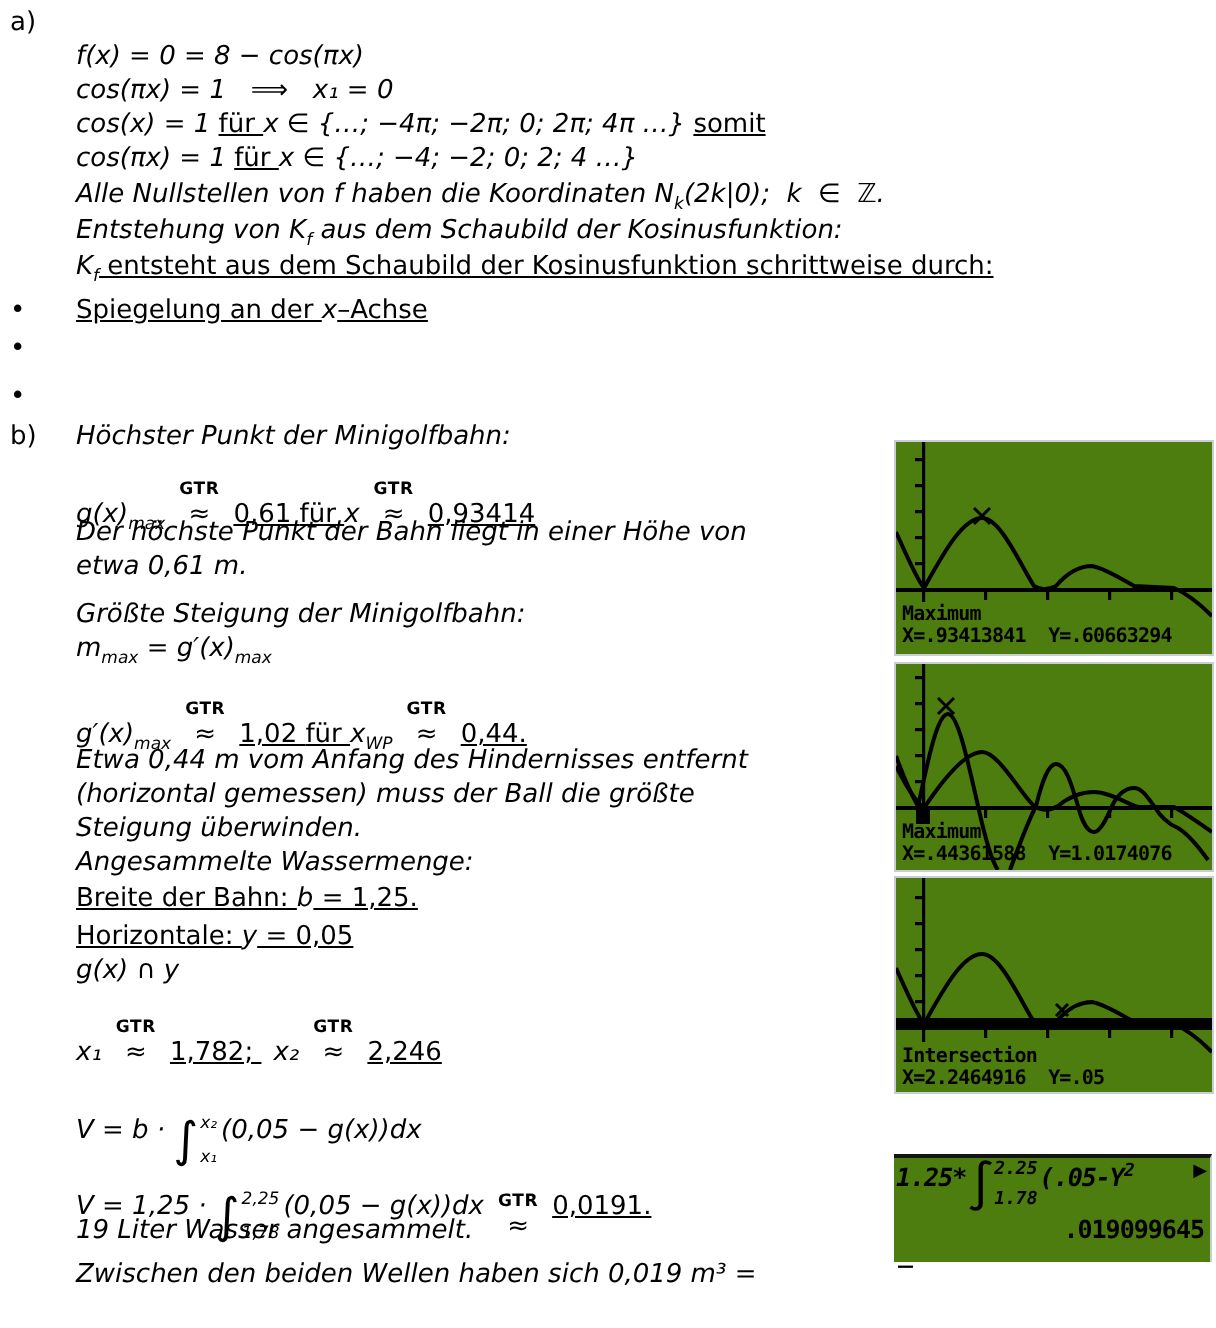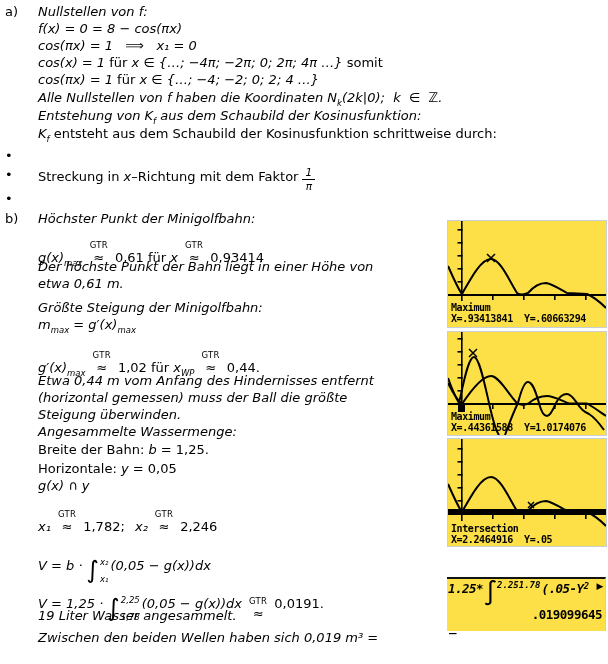--- a/index.html
+++ b/index.html
@@ -1,71 +1,70 @@
 <!DOCTYPE html>
 <html><head>
 <meta charset="utf-8">
 <style>
   html,body{margin:0;padding:0;background:#fff;}
   #page{position:relative;width:608px;height:664px;background:#fff;overflow:hidden;
         font-family:"DejaVu Sans",sans-serif;font-size:13px;color:#000;}
   .ln{position:absolute;left:38px;white-space:pre;line-height:16px;}
   .mk{position:absolute;left:5px;white-space:pre;line-height:16px;}
   .it{font-style:italic;}
-  .up{font-style:normal;}
+  .up{font-style:normal;text-decoration:underline;}
   sub.s{font-size:8.5px;font-style:italic;}
   .sp6{display:inline-block;width:6px;}
   
   .gtrstack{display:inline-block;text-align:center;vertical-align:baseline;margin:0 7px;}
-  .gtrstack .g{display:block;font-size:8.5px;font-style:normal;line-height:10px;letter-spacing:.3px;}
+  .gtrstack .g{display:block;font-size:8.5px;font-style:normal;line-height:10px;letter-spacing:.3px;font-weight:bold;}
   .gtrstack .a{display:block;font-size:13px;font-style:normal;line-height:15px;}
   
   .frac{display:inline-block;text-align:center;vertical-align:-9px;line-height:1;margin-left:4px;}
   .frac .n{display:block;font-size:10.5px;font-style:italic;border-bottom:1px solid #000;padding:0 3px 1px;}
   .frac .d{display:block;font-size:10.5px;font-style:italic;padding-top:1px;}
   
   .intline{display:flex;align-items:flex-start;}
   .bigint{font-size:24px;font-style:normal;line-height:24px;margin:0 1px 0 4px;}
   .bounds{display:inline-flex;flex-direction:column;justify-content:space-between;height:26px;
           font-size:8.5px;font-style:italic;line-height:9px;margin-right:2px;}
   
-  .screen{position:absolute;left:447px;width:158px;background:#fde047;border:1px solid #c9cdd6;}
+  .screen{position:absolute;left:447px;width:158px;background:#4d7c0f;border:1px solid #c9cdd6;}
   .screen svg{position:absolute;left:0;top:0;}
   .scrtext{position:absolute;left:3px;font-family:"DejaVu Sans Mono",monospace;font-weight:bold;
            font-size:10px;letter-spacing:-0.4px;white-space:pre;color:#000;}
   
   #screen-home{border:none;border-top:2px solid #141414;border-right:1px solid #c9cdd6;height:52px;
                font-family:"DejaVu Sans Mono",monospace;font-weight:bold;color:#000;}
   .hrow1{display:flex;align-items:flex-start;height:26px;font-size:12.5px;letter-spacing:-0.5px;padding:2px 2px 0 1px;font-style:italic;}
   .hint{font-size:24px;font-weight:normal;line-height:24px;margin:0 0 2px 0;}
-  .hbounds{display:inline-flex;flex-direction:row;justify-content:space-between;height:24px;
+  .hbounds{display:inline-flex;flex-direction:column;justify-content:space-between;height:24px;
            font-size:9px;letter-spacing:0;line-height:9px;margin-right:1px;}
   .hsub{font-size:9px;vertical-align:-3px;}
   .hcont{margin-left:auto;font-family:"DejaVu Sans",sans-serif;font-size:9px;}
   .hrow2{text-align:right;font-size:12.5px;letter-spacing:-0.5px;padding-right:3px;line-height:15px;}
   .hrow3{font-size:12.5px;line-height:10px;padding-left:2px;}
 </style>
 </head>
 <body>
 
 <div id="page">
 
   <div class="mk" style="top:4px">a)</div>
-  <div class="ln it" style="top:4px">Nullstellen von f:</div>
   <div class="ln it" style="top:21px">f(x) = 0 = 8 − cos(πx)</div>
   <div class="ln it" style="top:38px">cos(πx) = 1   ⟹   x₁ = 0</div>
   <div class="ln" style="top:55px"><span class="it">cos(x) = 1 </span><span class="up">für </span><span class="it">x ∈ {…; −4π; −2π; 0; 2π; 4π …} </span><span class="up">somit</span></div>
   <div class="ln" style="top:72px"><span class="it">cos(πx) = 1 </span><span class="up">für </span><span class="it">x ∈ {…; −4; −2; 0; 2; 4 …}</span></div>
   <div class="ln" style="top:90px"><span class="it">Alle Nullstellen von f haben die Koordinaten N</span><sub class="s">k</sub><span class="it">(2k|0);  k  ∈  ℤ.</span></div>
   <div class="ln" style="top:108px"><span class="it">Entstehung von K</span><sub class="s">f</sub><span class="it"> aus dem Schaubild der Kosinusfunktion:</span></div>
   <div class="ln" style="top:126px"><span class="it">K</span><sub class="s">f</sub><span class="up"> entsteht aus dem Schaubild der Kosinusfunktion schrittweise durch:</span></div>
 
   <div class="mk" style="top:148px">•</div>
+  <div class="ln" style="top:148px"><span class="up">Spiegelung an der </span><span class="it">x</span><span class="up">–Achse</span></div>
   <div class="mk" style="top:167px">•</div>
-  <div class="ln" style="top:167px"><span class="up">Streckung in </span><span class="it">x</span><span class="up">–Richtung mit dem Faktor</span><span class="frac"><span class="n">1</span><span class="d">π</span></span></div>
   <div class="mk" style="top:191px">•</div>
 
   <div class="mk" style="top:211px">b)</div>
   <div class="ln it" style="top:211px">Höchster Punkt der Minigolfbahn:</div>
 
   <div class="ln" style="top:240px"><span class="it">g(x)</span><sub class="s">max</sub><span class="gtrstack"><span class="g">GTR</span><span class="a">≈</span></span><span class="up">0,61 </span><span class="up">für </span><span class="it">x</span><span class="gtrstack"><span class="g">GTR</span><span class="a">≈</span></span><span class="up">0,93414</span></div>
 
   <div class="ln it" style="top:259px">Der höchste Punkt der Bahn liegt in einer Höhe von</div>
   <div class="ln it" style="top:276px">etwa 0,61 m.</div>
   <div class="ln it" style="top:300px">Größte Steigung der Minigolfbahn:</div>

